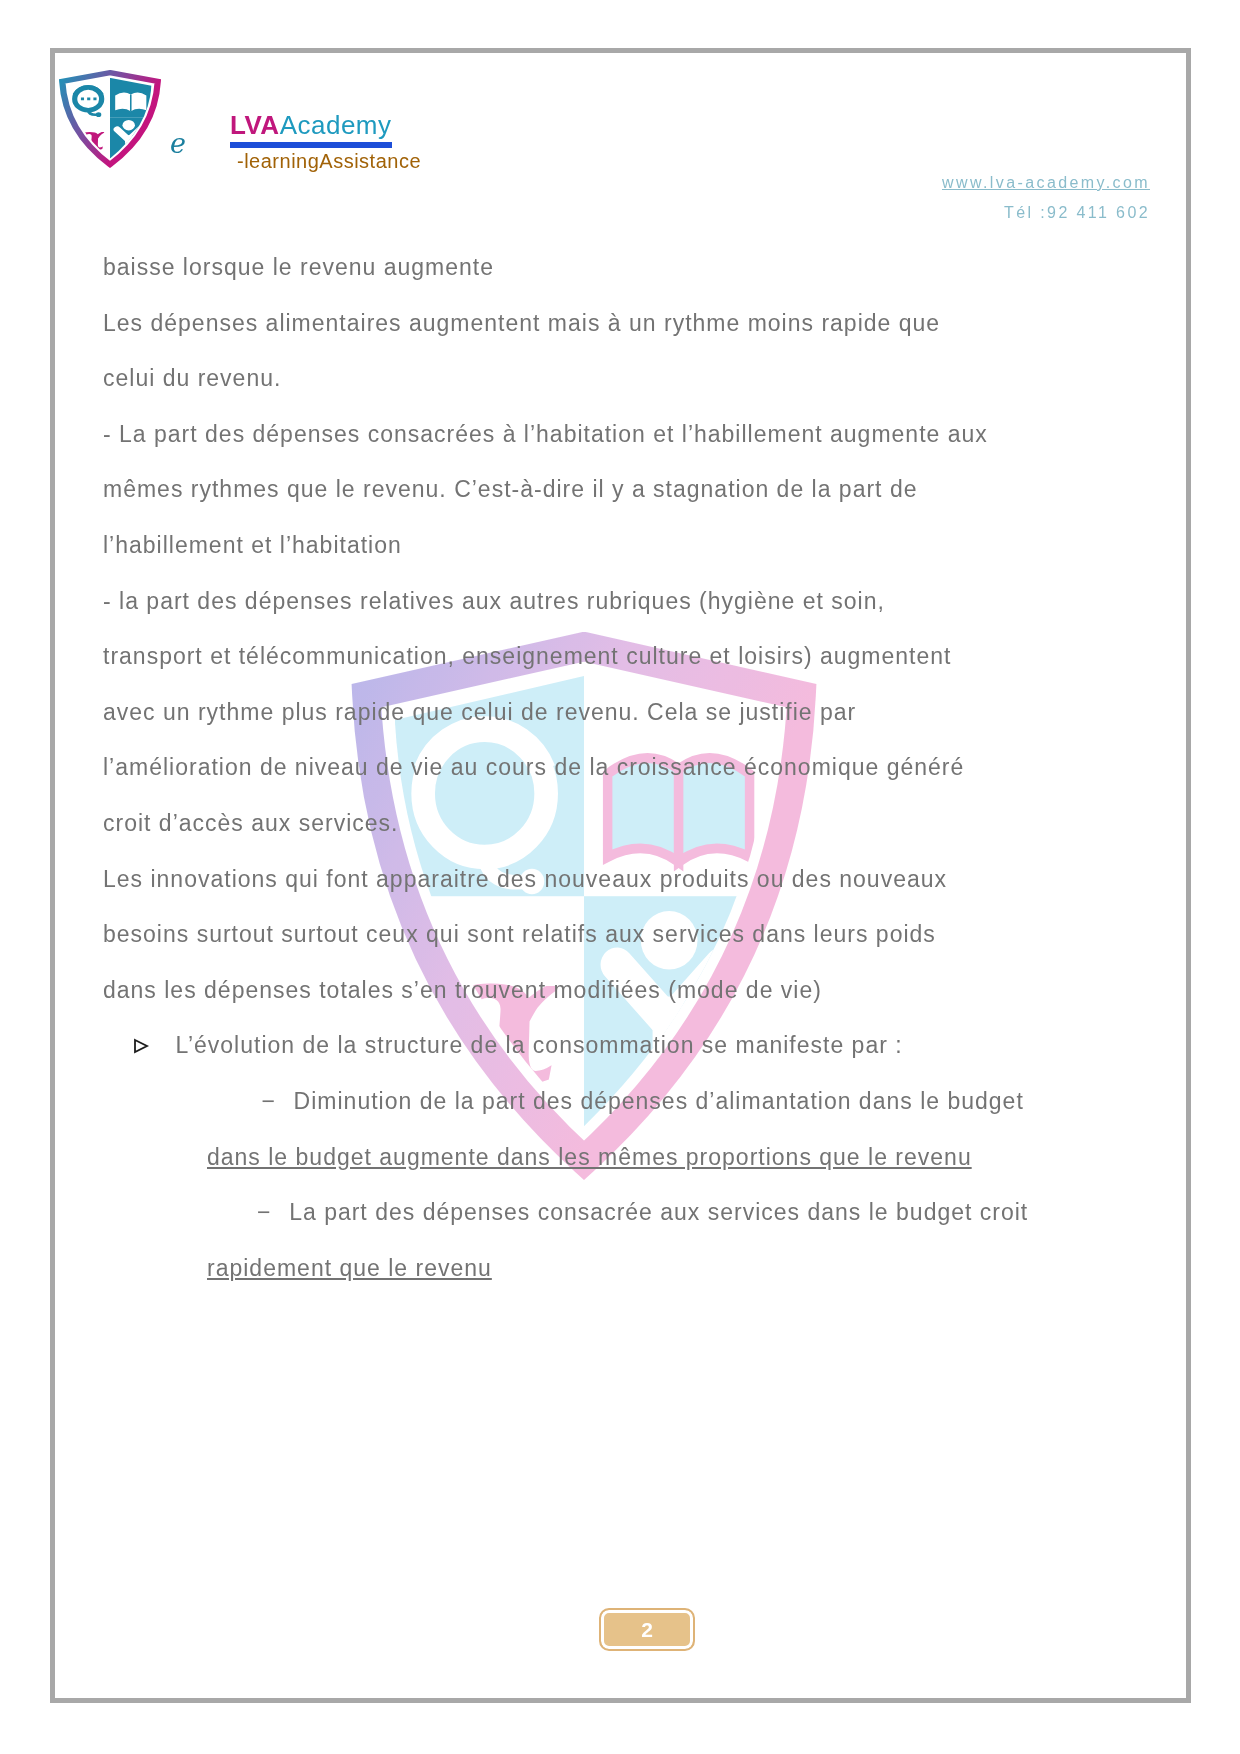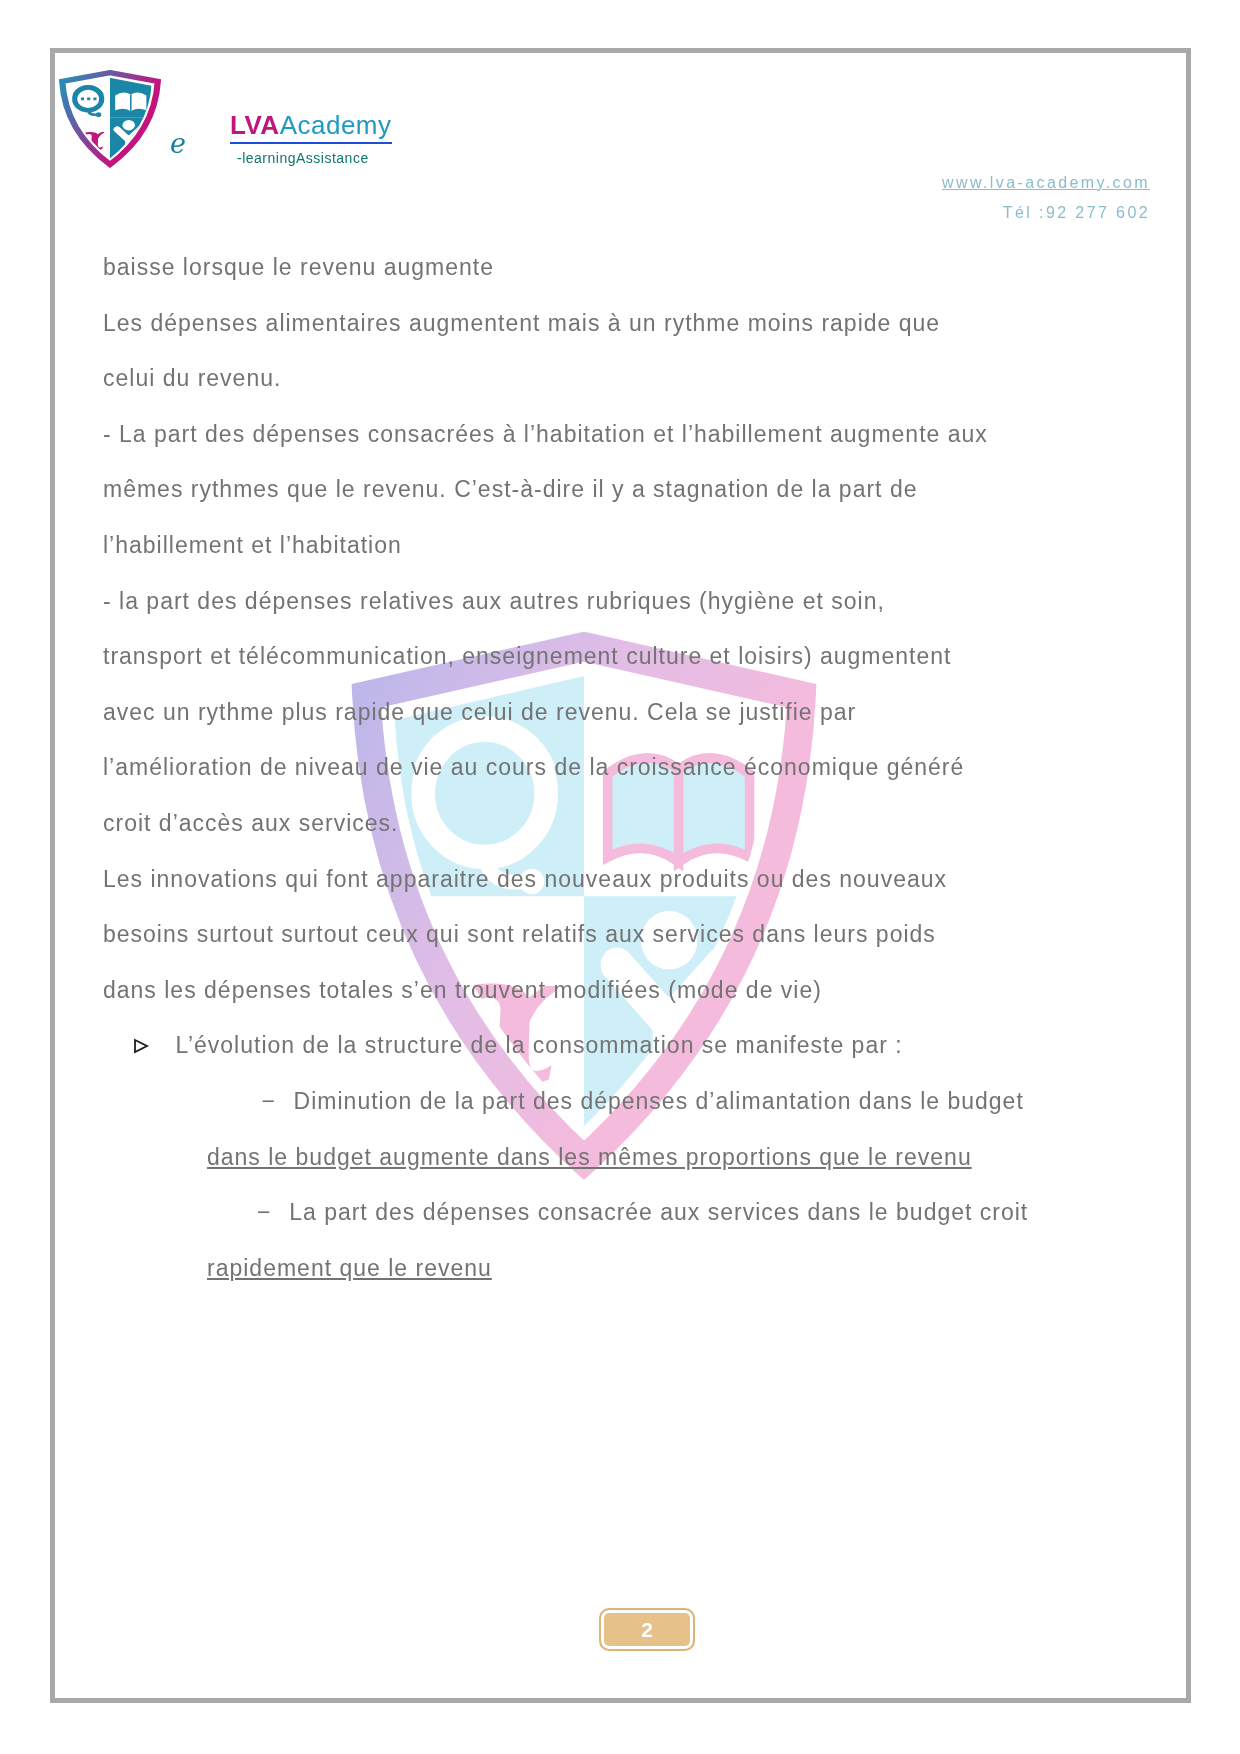--- a/index.html
+++ b/index.html
@@ -15,27 +15,27 @@
   
   .logo { position:absolute; left:56px; top:70px; width:108px; height:98px; }
   .script-e {
     position:absolute; left:170px; top:128px;
     font-family:"DejaVu Serif", serif; font-style:italic;
     font-size:27px; color:#1b7f9e;
   }
   .brand {
     position:absolute; left:230px; top:110px;
     font-size:26px; letter-spacing:.5px;
-    border-bottom:2px solid #1d4ed8; padding-bottom:2px; line-height:30px;
+    border-bottom:6px solid #1d4ed8; padding-bottom:2px; line-height:30px;
   }
   .brand .b-bold { color:#c0177c; font-weight:bold; }
   .brand .b-rest { color:#1e9abf; }
   .tagline {
     position:absolute; left:237px; top:150px;
-    font-size:14px; color:#0f766e; letter-spacing:.5px;
+    font-size:20px; color:#a16207; letter-spacing:.5px;
   }
   .contact {
     position:absolute; right:90px; top:168px; text-align:right;
     color:#8abccb; font-size:16px; letter-spacing:2.4px; line-height:30px;
   }
   .contact .site { text-decoration:underline; color:#8abccb; display:block; }
   .contact .tel { display:block; }
   
   .watermark { position:absolute; left:338px; top:632px; width:492px; height:548px; z-index:0; opacity:.9; }
   
@@ -112,21 +112,21 @@
   </g>
 </svg>
 
 <div class="script-e">e</div>
 
 <div class="brand"><span class="b-bold">LVA</span><span class="b-rest">Academy</span></div>
 <div class="tagline">-learningAssistance</div>
 
 <div class="contact">
   <span class="site">www.lva-academy.com</span>
-  <span class="tel">Tél :92 277 602</span>
+  <span class="tel">Tél :92 411 602</span>
 </div>
 
 <svg class="watermark" viewBox="0 0 104 112" preserveAspectRatio="none">
   <defs>
     <linearGradient id="gradWm" x1="0" y1="0" x2="1" y2="0.6">
       <stop offset="0" stop-color="#b4b0e8"></stop>
       <stop offset="0.45" stop-color="#e0b6e4"></stop>
       <stop offset="0.8" stop-color="#f3b4da"></stop>
     </linearGradient>
     <clipPath id="clipWm">

